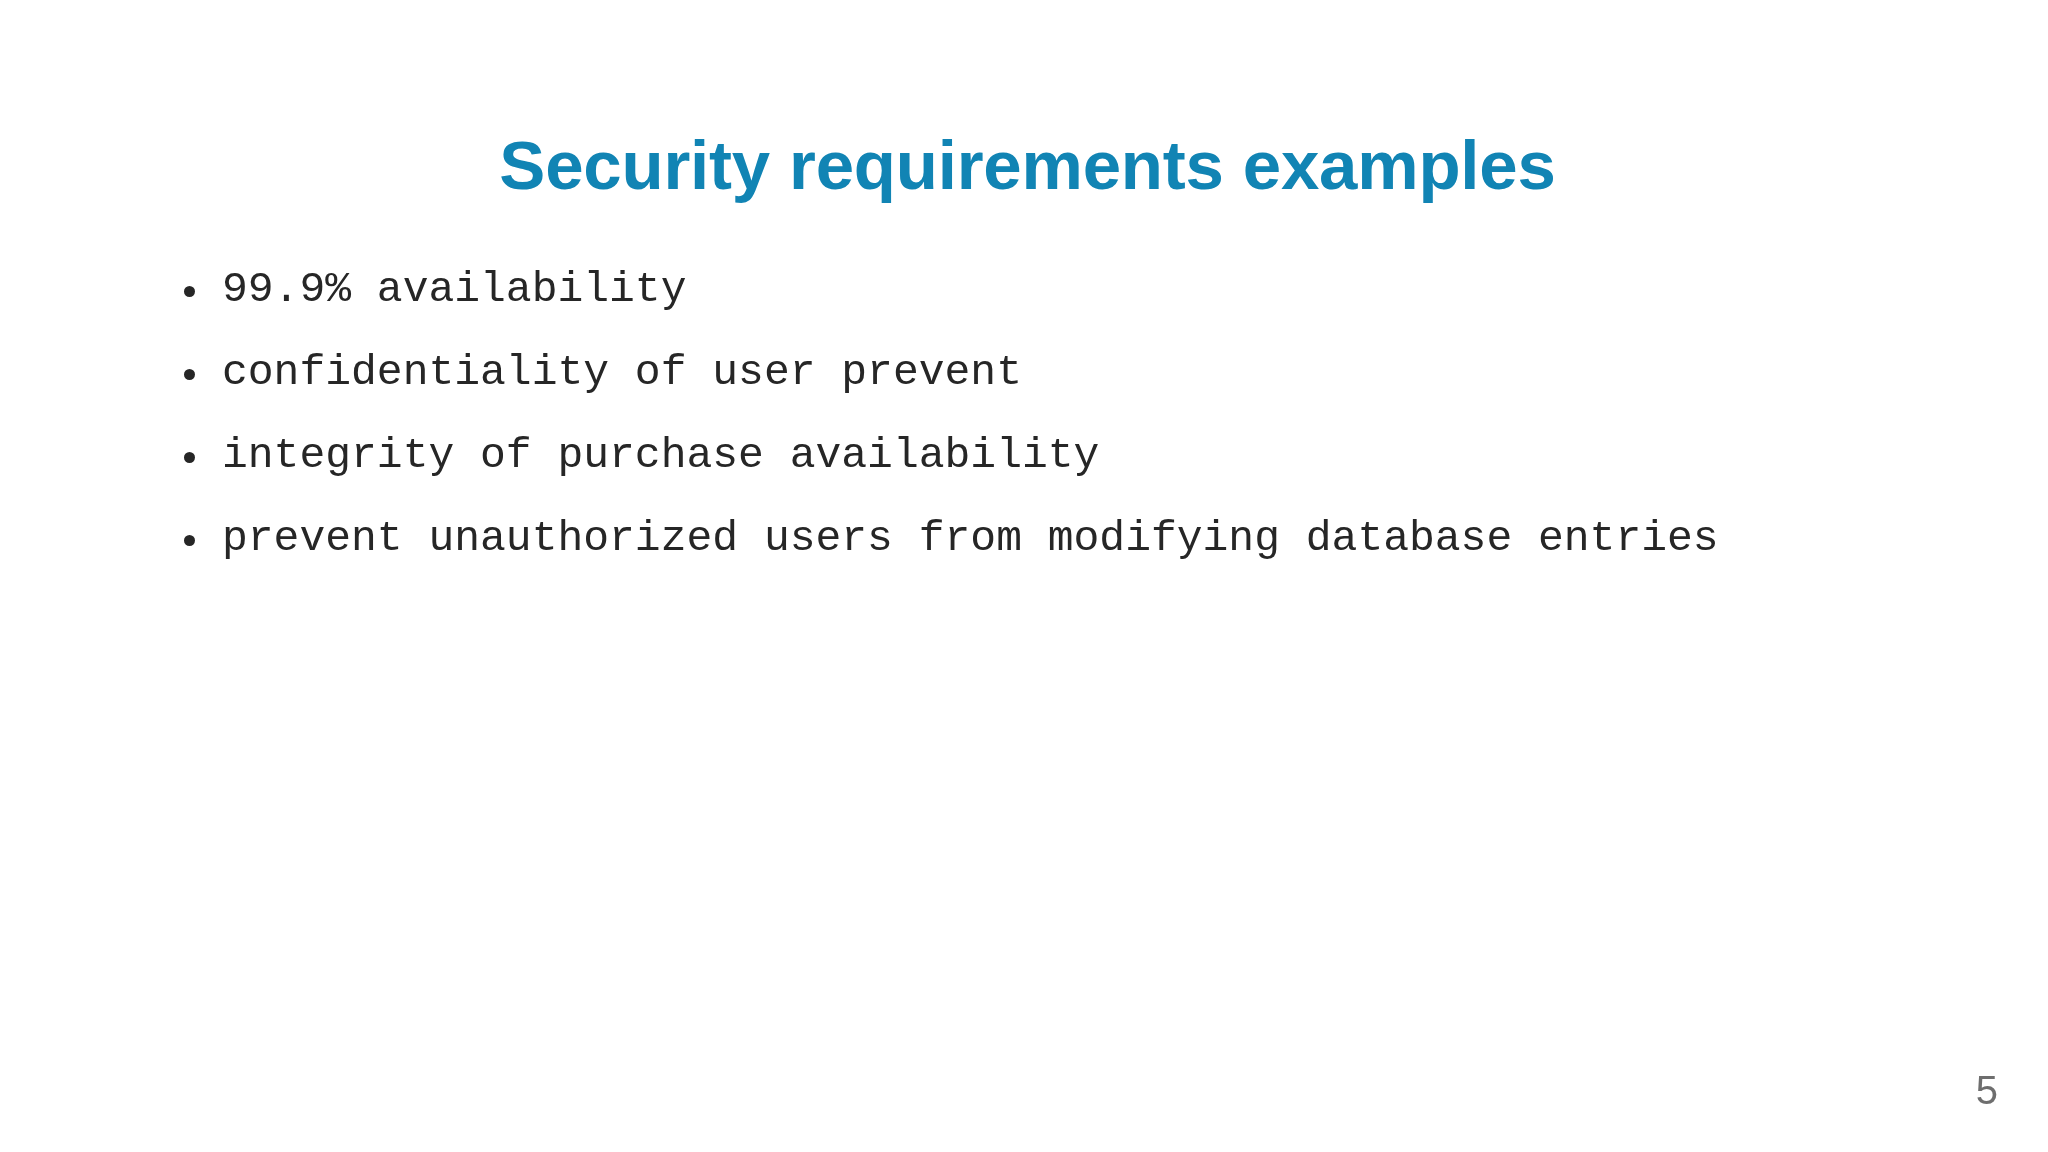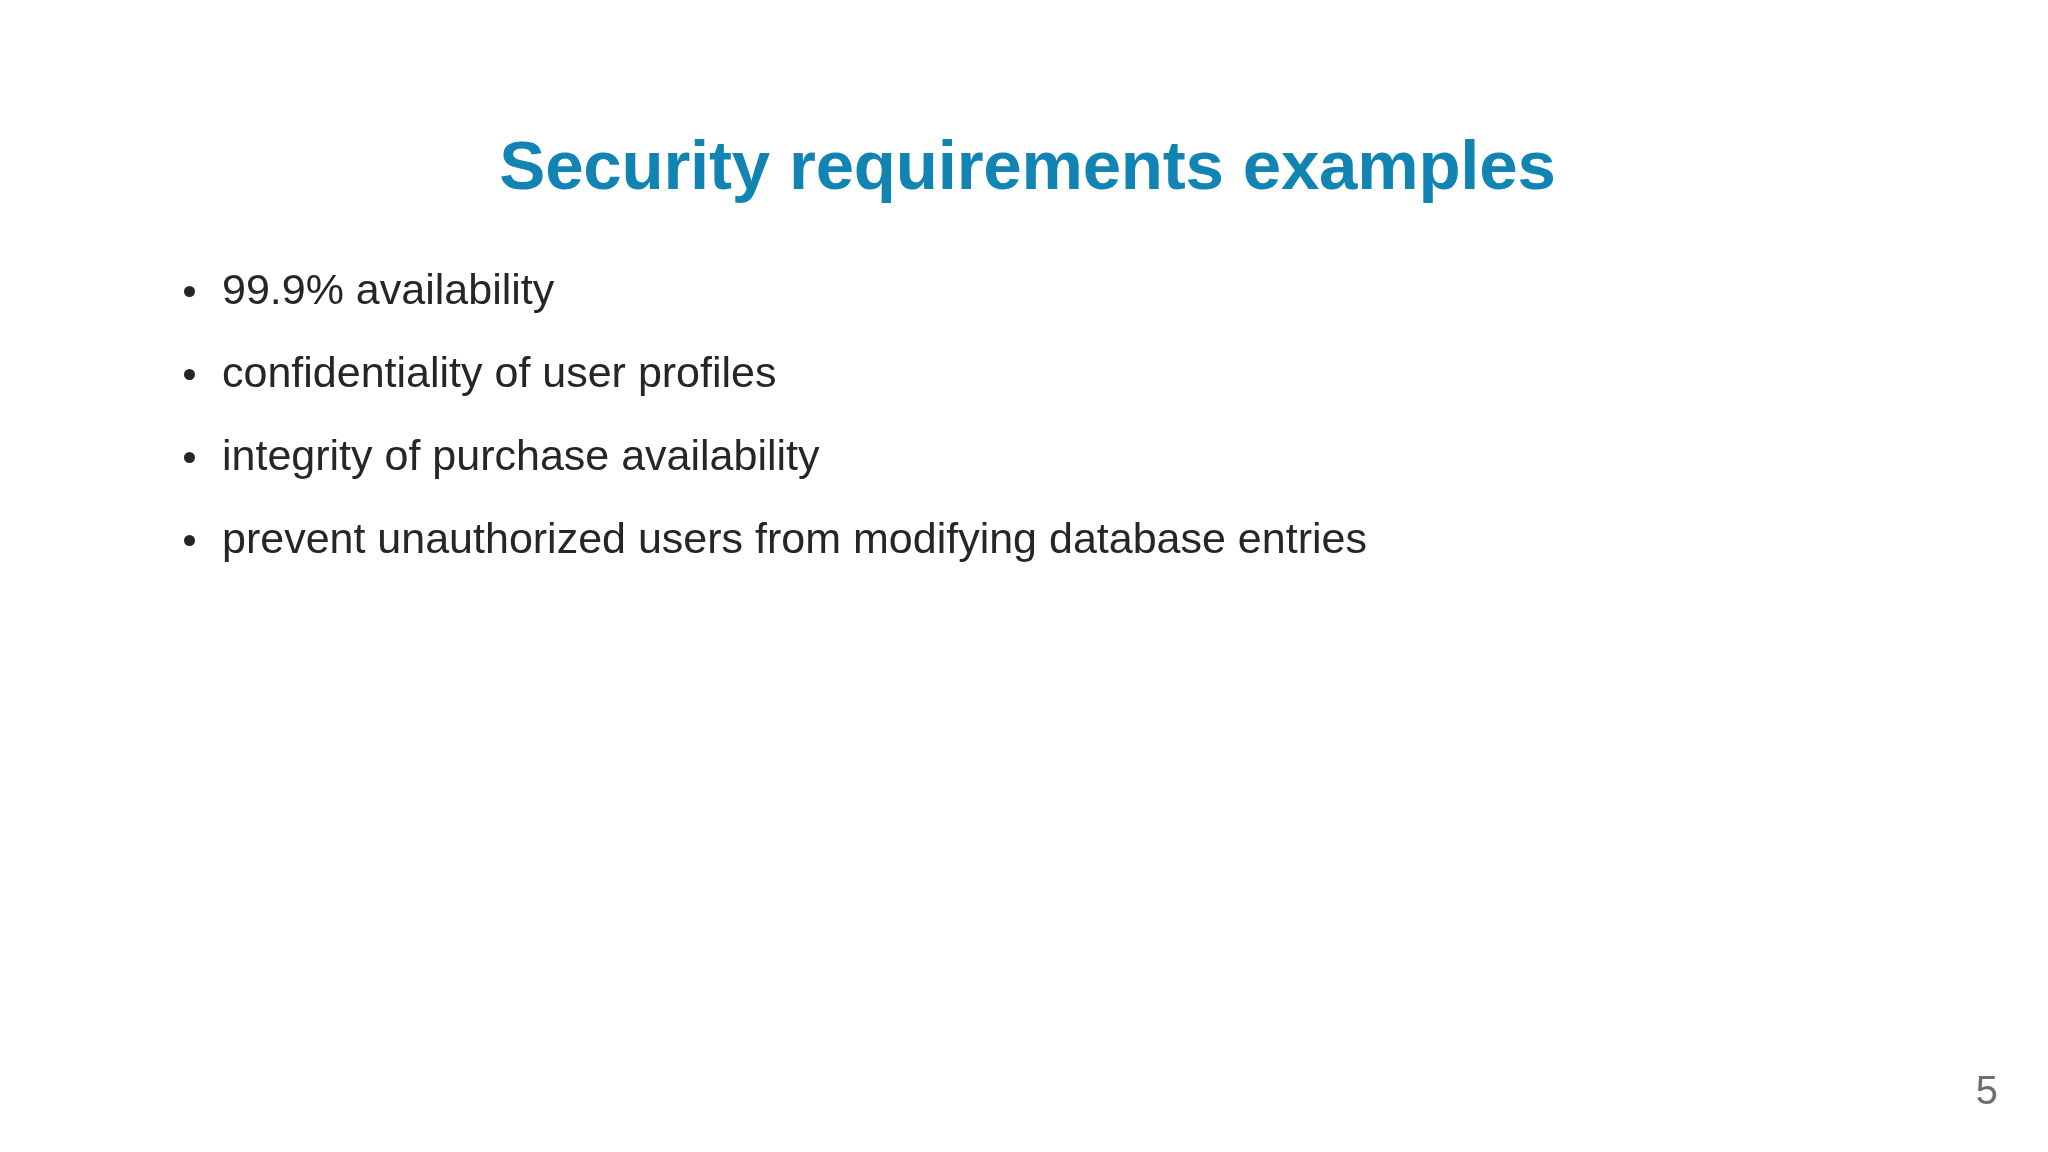--- a/index.html
+++ b/index.html
@@ -50,21 +50,21 @@
     padding: 0;
     list-style: none;
     width: 1760px;
   }
 
   .bullet-item {
     position: relative;
     display: block;
     padding-left: 44px;
     margin: 0 0 40px 0;
-    font-family: Liberation Sans, sans-serif;
+    font-family: Liberation Mono, monospace;
     font-weight: normal;
     font-size: 43px;
     line-height: 43px;
     color: #262626;
     white-space: nowrap;
   }
 
   .bullet-item:last-child {
     margin-bottom: 0;
     margin-top: 18px;
@@ -106,21 +106,21 @@
 
   <ul class="bullet-list">
 
     <li class="bullet-item">
       <span class="bullet-marker"></span>
       <span class="bullet-text">99.9% availability</span>
     </li>
 
     <li class="bullet-item">
       <span class="bullet-marker"></span>
-      <span class="bullet-text">confidentiality of user profiles</span>
+      <span class="bullet-text">confidentiality of user prevent</span>
     </li>
 
     <li class="bullet-item">
       <span class="bullet-marker"></span>
       <span class="bullet-text">integrity of purchase availability</span>
     </li>
 
     <li class="bullet-item">
       <span class="bullet-marker"></span>
       <span class="bullet-text">prevent unauthorized users from modifying database entries</span>

